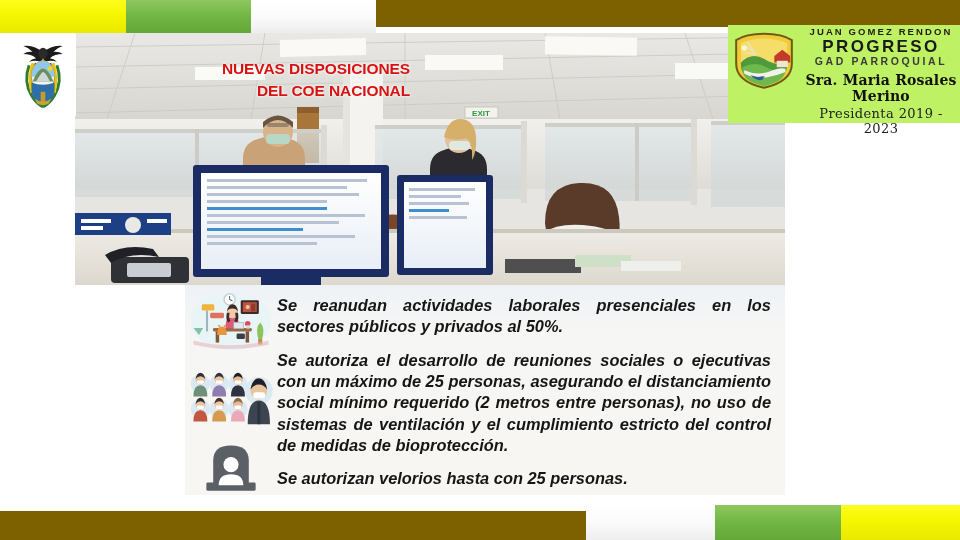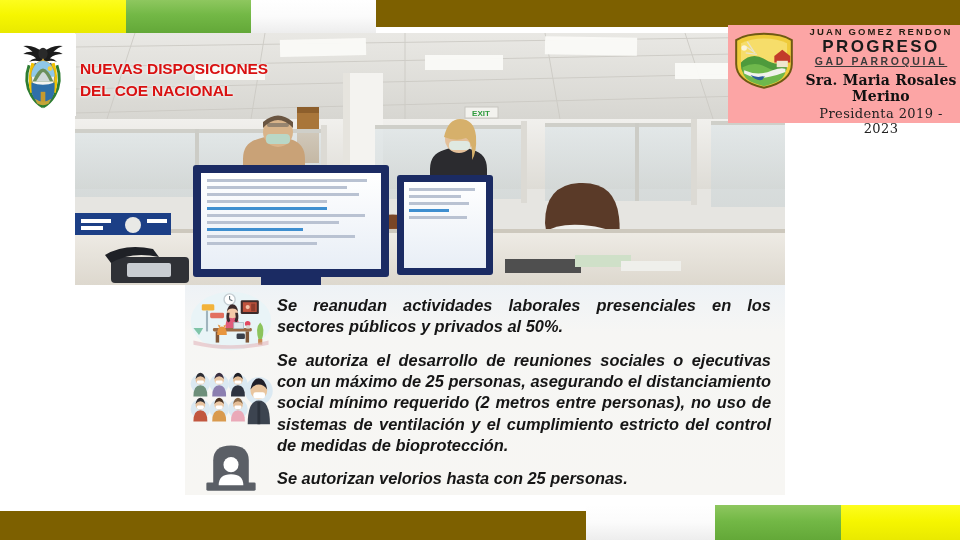--- a/index.html
+++ b/index.html
@@ -48,34 +48,35 @@
   }
   #emblem-panel svg { width:58px; height:74px; display:block; }
 
   
   #headline {
     position:absolute; left:80px; top:58px; width:330px;
     color:#d81111;
     font-size:15.5px; font-weight:bold; line-height:1.45;
     letter-spacing:-0.1px;
     text-shadow: 0 0 2px rgba(255,255,255,.95), 0 0 4px rgba(255,255,255,.8);
+    text-align: right;
   }
   #headline div { white-space: nowrap; }
 
   
   #gad-logo {
     position:absolute; left:728px; top:25px; width:232px; height:98px;
-    background:#fca5a5;
+    background:#bef264;
     display:flex; align-items:flex-start;
   }
   #gad-crest { width:72px; height:62px; flex:none; margin-top:4px; }
   #gad-text  { flex:1; padding-left:2px; padding-top:2px; text-align:center; }
   #gad-l1 { font-size:9.5px; letter-spacing:2.1px; color:#221c10; font-weight:bold; line-height:1.1; }
   #gad-l2 { font-size:17px; letter-spacing:2.4px; color:#1a1a1a; font-weight:bold; line-height:1.0; margin-top:1px; }
-  #gad-l3 { font-size:10.5px; letter-spacing:2.6px; color:#3b3b3b; font-weight:bold; line-height:1.1; margin-top:1px;text-decoration:underline;}
+  #gad-l3 { font-size:10.5px; letter-spacing:2.6px; color:#3b3b3b; font-weight:bold; line-height:1.1; margin-top:1px;}
   #gad-l4 { font-family:"DejaVu Serif", serif; font-weight:bold;
             font-size:14px; color:#111; margin-top:4px; letter-spacing:.2px; }
   #gad-l5 { font-family:"DejaVu Serif", serif; font-size:13px; color:#222; margin-top:2px; letter-spacing:.4px; }
 
   
   #text-panel {
     position:absolute; left:185px; top:285px; width:600px; height:210px;
     background: linear-gradient(180deg, #eef2f6 0%, #f6f6f4 22%, #f7f6f3 100%);
     display:flex;
   }

